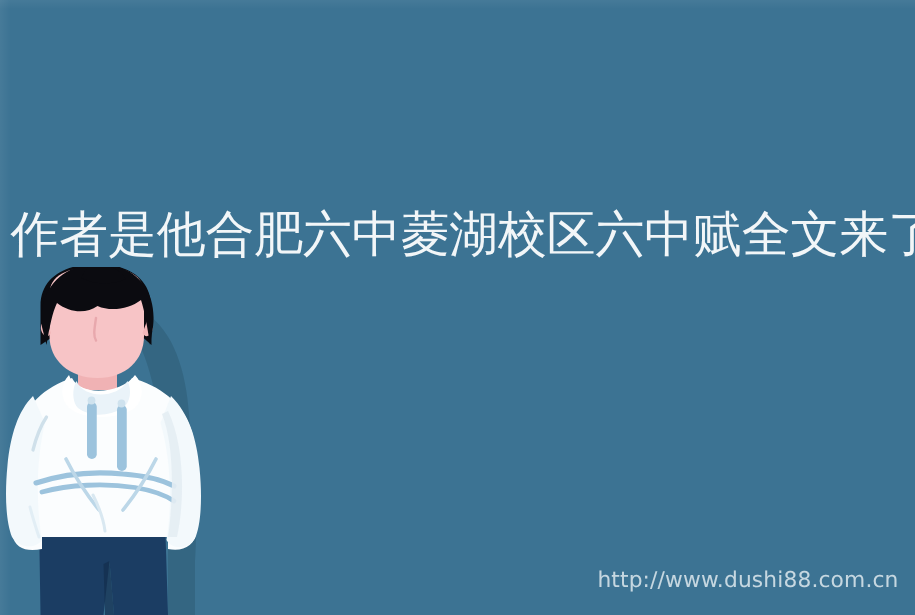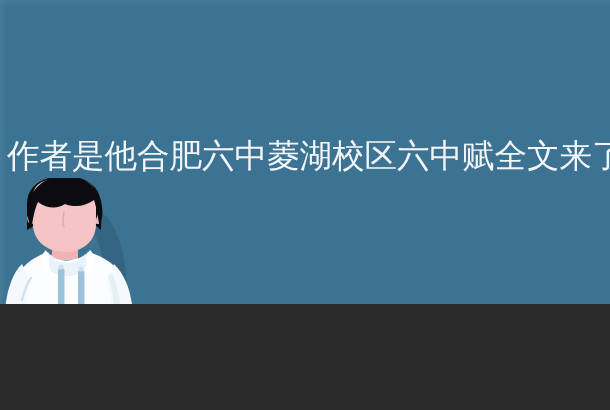--- a/index.html
+++ b/index.html
@@ -3,21 +3,21 @@
 <meta charset="utf-8">
 <style>
   html, body {
     margin: 0;
     padding: 0;
     background: #2b2b2b;
   }
   #banner {
     position: relative;
     width: 610px;
-    height: 304px;
+    height: 410px;
     overflow: hidden;
     font-family: "Liberation Sans", "DejaVu Sans", sans-serif;
     background: #3c7393;
   }
 
   
   #edge-sheen {
     position: absolute;
     left: 0; top: 0;
     width: 610px; height: 410px;
@@ -137,14 +137,15 @@
         <path d="M20 160 C22 168 24 174 26 180" stroke="#e2eef5" stroke-width="2" fill="none" stroke-linecap="round"></path>
 
         <path d="M112 96 C122 116 124 152 118 180 L112 180 C116 152 116 118 108 98 Z" fill="#e4edf3" opacity="0.9"></path>
       </g>
 
     </svg>
   </div>
 
   <div id="headline">作者是他合肥六中菱湖校区六中赋全文来了</div>
 
+  <div id="watermark">http://www.dushi88.com.cn</div>
 
 </div>
 
 </body></html>

